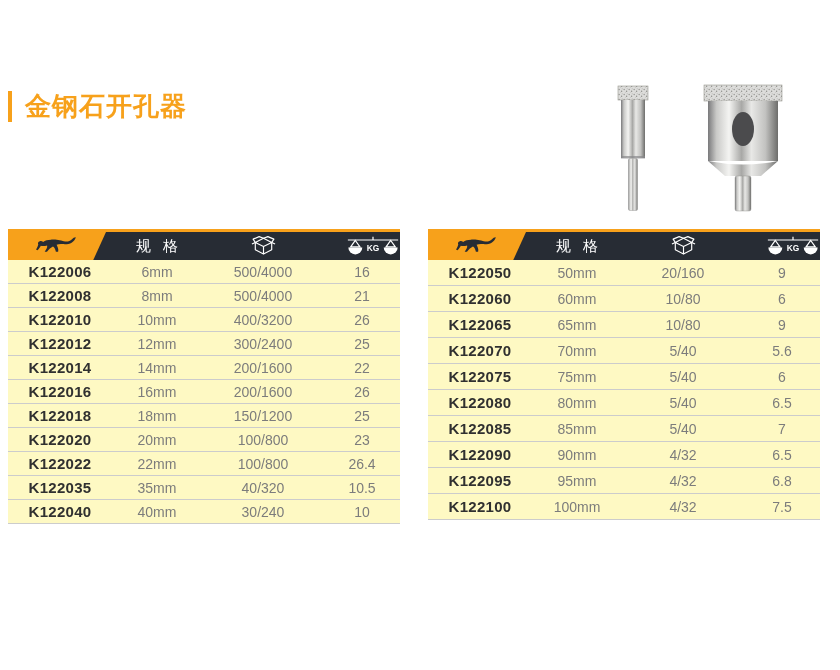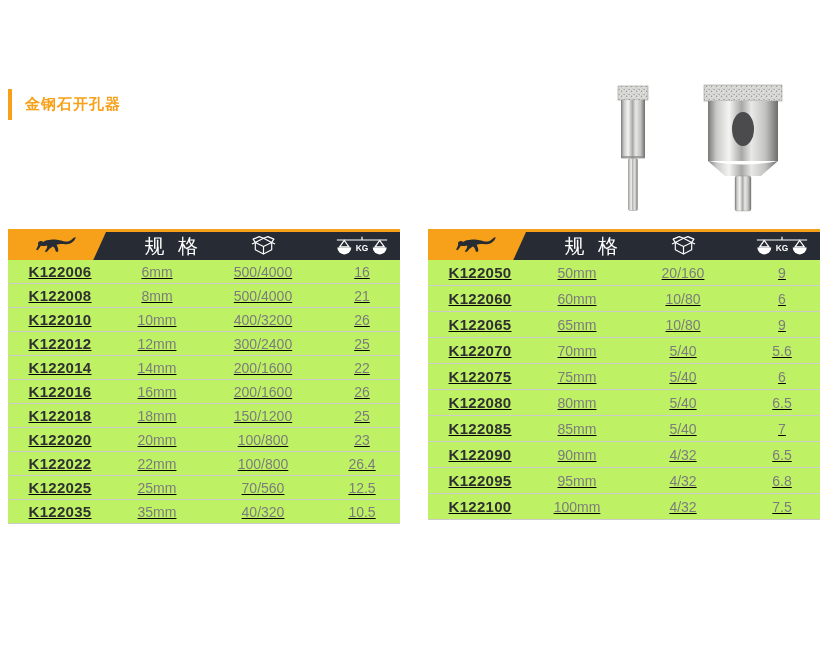--- a/index.html
+++ b/index.html
@@ -5,48 +5,48 @@
   html,body{margin:0;padding:0;}
   body{
     width:840px;height:670px;position:relative;overflow:hidden;
     background:#ffffff;
     font-family:"Liberation Sans", sans-serif;
   }
 
   
   .title-row{position:absolute;left:8px;top:89px;display:flex;align-items:center;}
   .title-bar{width:4px;height:31px;background:#F7A11B;margin-right:13px;}
-  .page-title{font-size:15px;font-weight:bold;color:#F7A11B;letter-spacing:1px;}
+  .page-title{font-size:26px;font-weight:bold;color:#F7A11B;letter-spacing:1px;}
 
   
   .products{position:absolute;left:598px;top:83px;}
 
   
   .htable{position:absolute;top:229px;width:392px;}
   .left-table{left:8px;}
   .right-table{left:428px;}
 
   .thead{
     position:relative;height:28px;background:#272C34;border-top:3px solid #F7A11B;
     display:grid;grid-template-columns:104px 90px 122px 76px;align-items:center;
   }
   .brand-slab{
     position:absolute;left:0;top:0;height:100%;width:98px;background:#F7A11B;
     clip-path:polygon(0 0,100% 0,87% 100%,0 100%);
     display:flex;align-items:center;justify-content:center;
   }
   .spec-label{
-    grid-column:2;color:#ffffff;font-size:20px;text-align:right;
+    grid-column:2;color:#ffffff;font-size:15px;text-align:center;
     letter-spacing:4px;padding-left:4px;white-space:nowrap;
   }
   .icon-cell{display:flex;align-items:center;justify-content:center;}
   .qty-icon-cell{grid-column:3;}
-  .kg-icon-cell{grid-column:4;}
-
-  .tbody{background:#bef264;text-decoration:underline;}
+  .kg-icon-cell{grid-column:4;justify-content:flex-end;}
+
+  .tbody{background:#fef9c3;}
   .trow{
     display:grid;grid-template-columns:104px 90px 122px 76px;align-items:center;
     border-bottom:1px solid #CCCCCC;text-align:center;
   }
   .left-table .trow{height:23px;}
   .right-table .trow{height:25px;}
   .cell{font-size:14px;color:#7C7C7C;line-height:1;}
   .cell.code{font-size:15px;font-weight:bold;color:#303030;letter-spacing:0.3px;}
 </style>
 </head>
@@ -172,30 +172,30 @@
         <div class="cell qty">100/800</div>
         <div class="cell kg">23</div>
       </div>
       <div class="trow">
         <div class="cell code">K122022</div>
         <div class="cell spec">22mm</div>
         <div class="cell qty">100/800</div>
         <div class="cell kg">26.4</div>
       </div>
       <div class="trow">
-        <div class="cell code">K122025</div>
-        <div class="cell spec">25mm</div>
-        <div class="cell qty">70/560</div>
-        <div class="cell kg">12.5</div>
-      </div>
-      <div class="trow">
         <div class="cell code">K122035</div>
         <div class="cell spec">35mm</div>
         <div class="cell qty">40/320</div>
         <div class="cell kg">10.5</div>
+      </div>
+      <div class="trow">
+        <div class="cell code">K122040</div>
+        <div class="cell spec">40mm</div>
+        <div class="cell qty">30/240</div>
+        <div class="cell kg">10</div>
       </div>
     </div>
 </div>
 
 <div class="htable right-table">
   <div class="thead">
     <div class="brand-slab">
       <svg width="48" height="24" viewBox="0 0 64 30">
         <path fill="#272C34" d="M7 13 C6 11 7 9 9 8.5 C11 8 12.5 8.6 13.5 9.5 C16 7.5 20 6.5 24 6.5 C30 6.3 36 7.2 41 8.6 C45 9.7 49 9 52 6 C53.5 4.5 55.5 3.2 57 3.5 C56.5 5.5 54.5 8.5 51.5 10.5 C48 12.8 43 12.6 39 12.4 C36 12.3 33.5 12.4 31.5 13.2 C32.5 16 34.5 19 33.5 22.5 L30.5 22.5 C29.8 19.5 28.6 16.8 26.6 15.6 C23.6 16.8 21.4 19.6 18.6 22.5 L15.6 22.5 C17.6 19.6 19.6 16.6 18.8 14.2 C15.8 15 12.8 15.4 10.4 14.6 C9.2 16.6 8 19 6 20.6 L4 19.6 C5.6 17.6 6.4 15.2 7 13 Z"></path>
       </svg>

